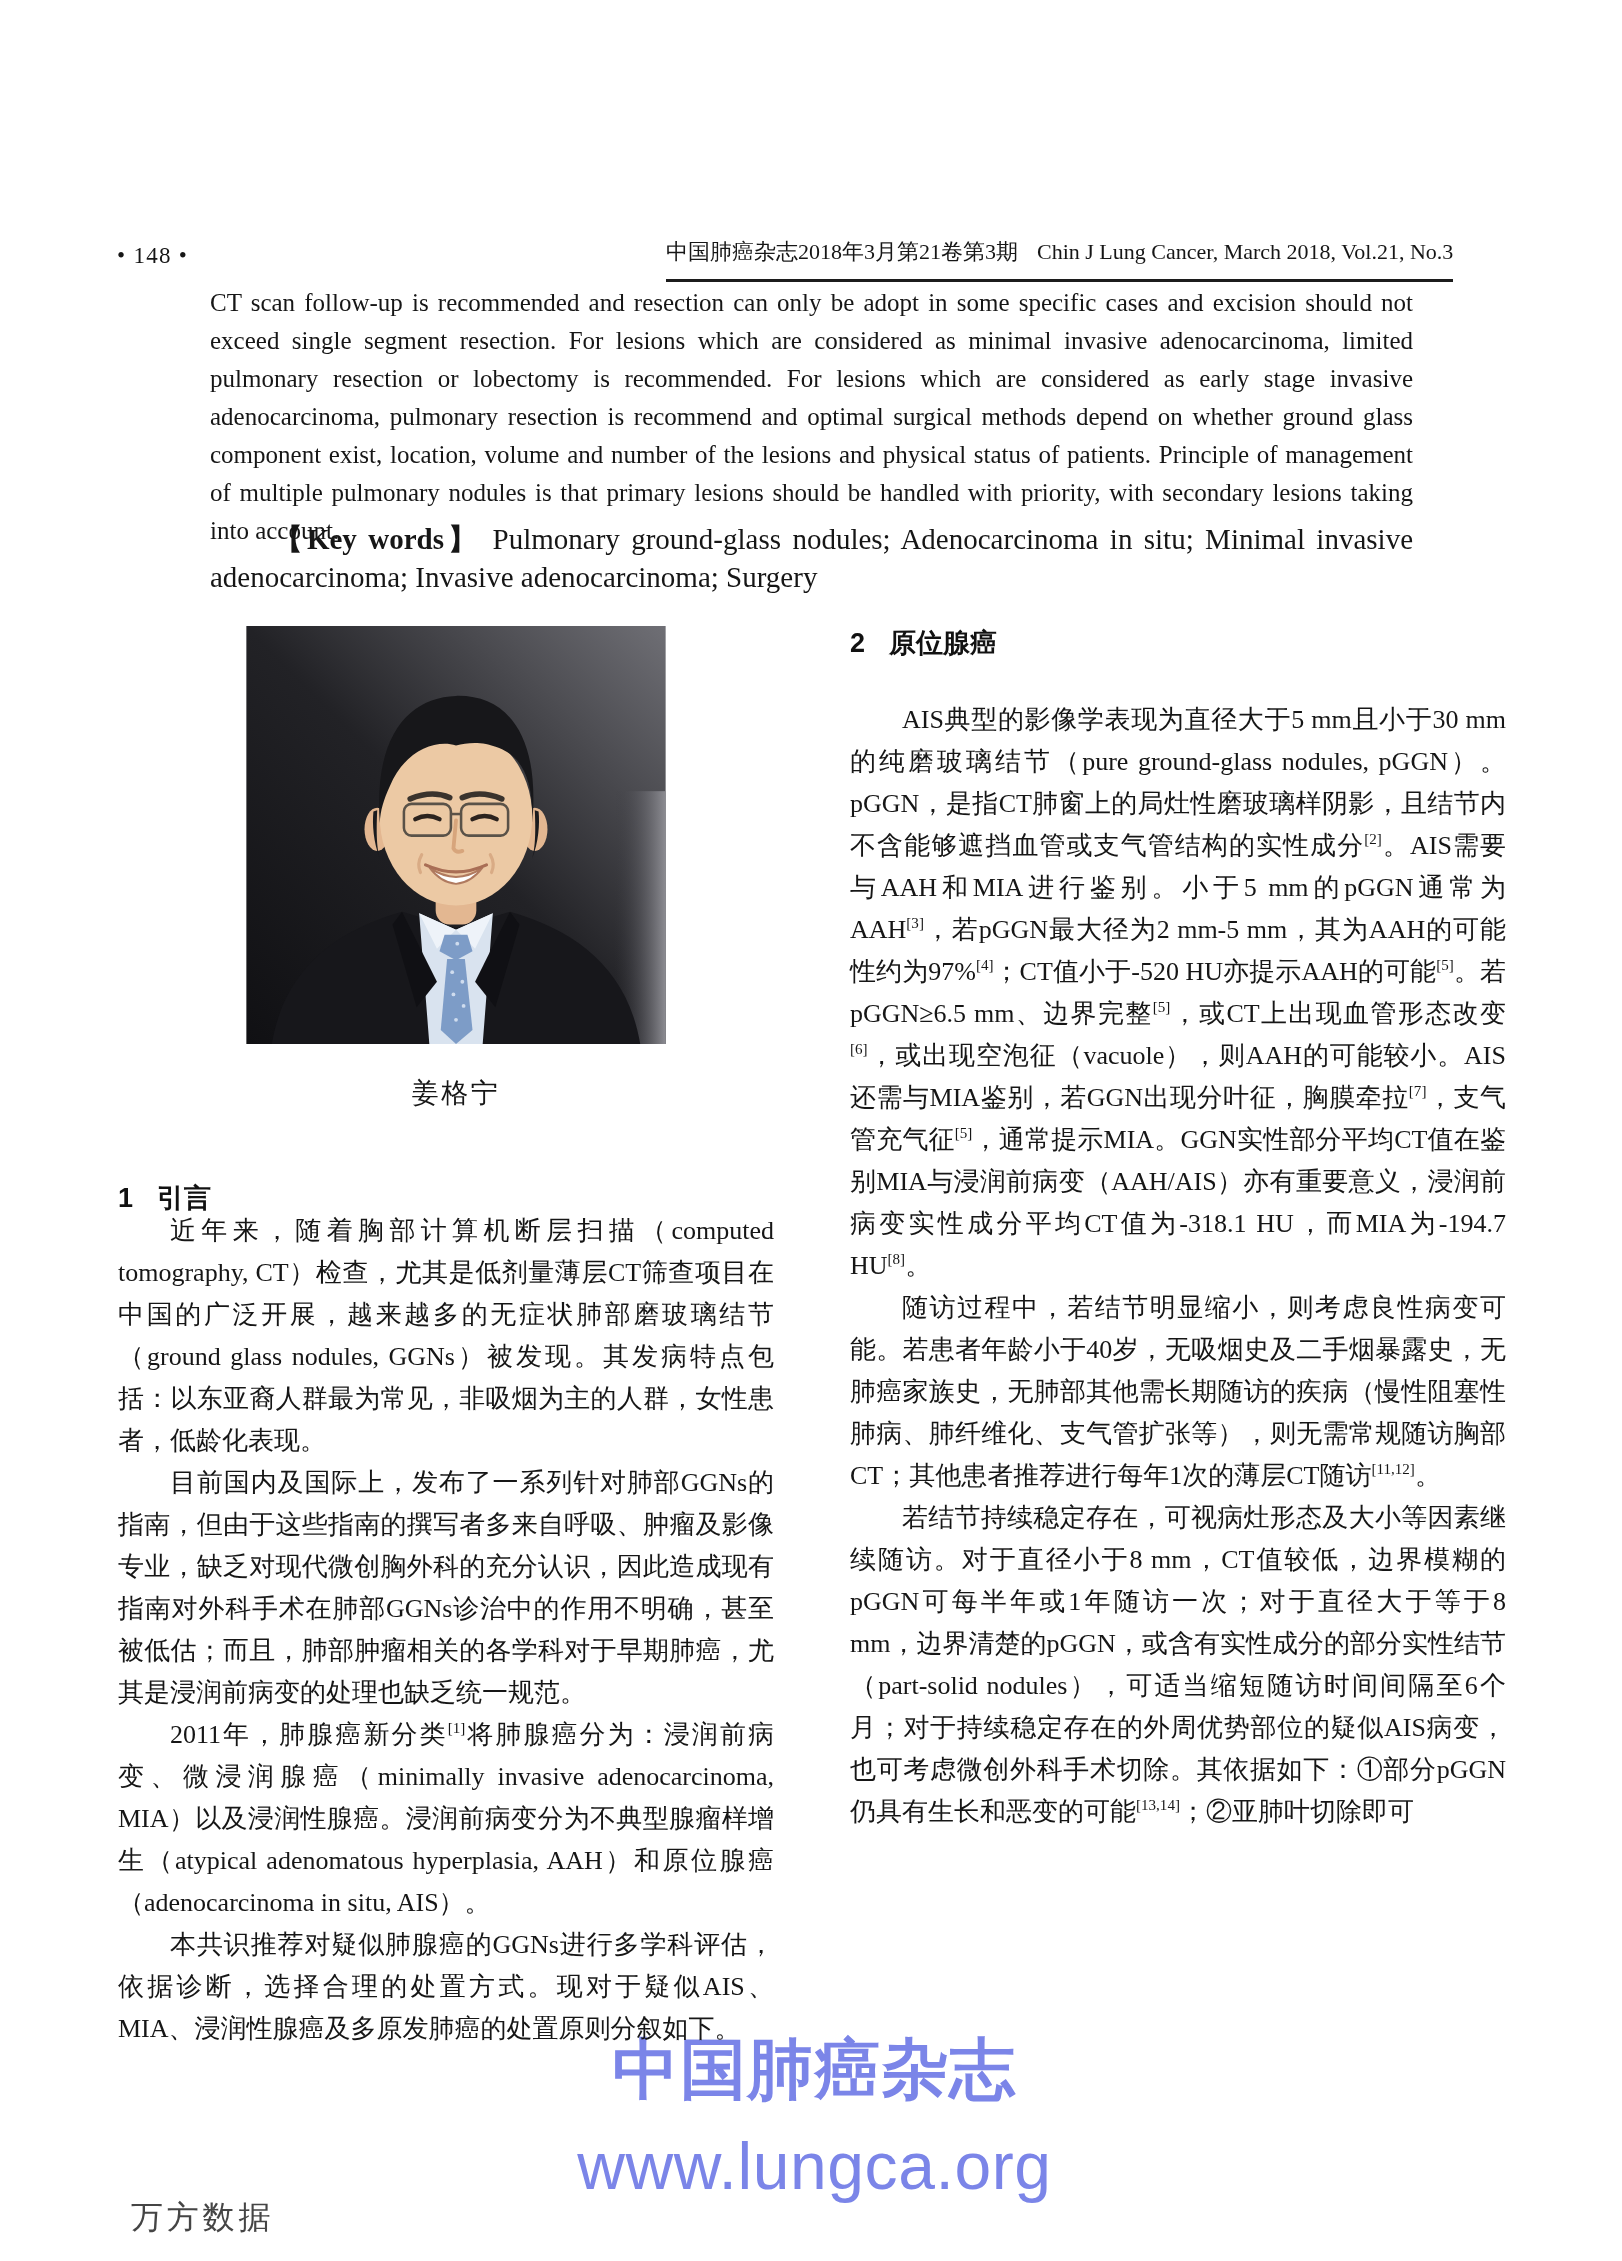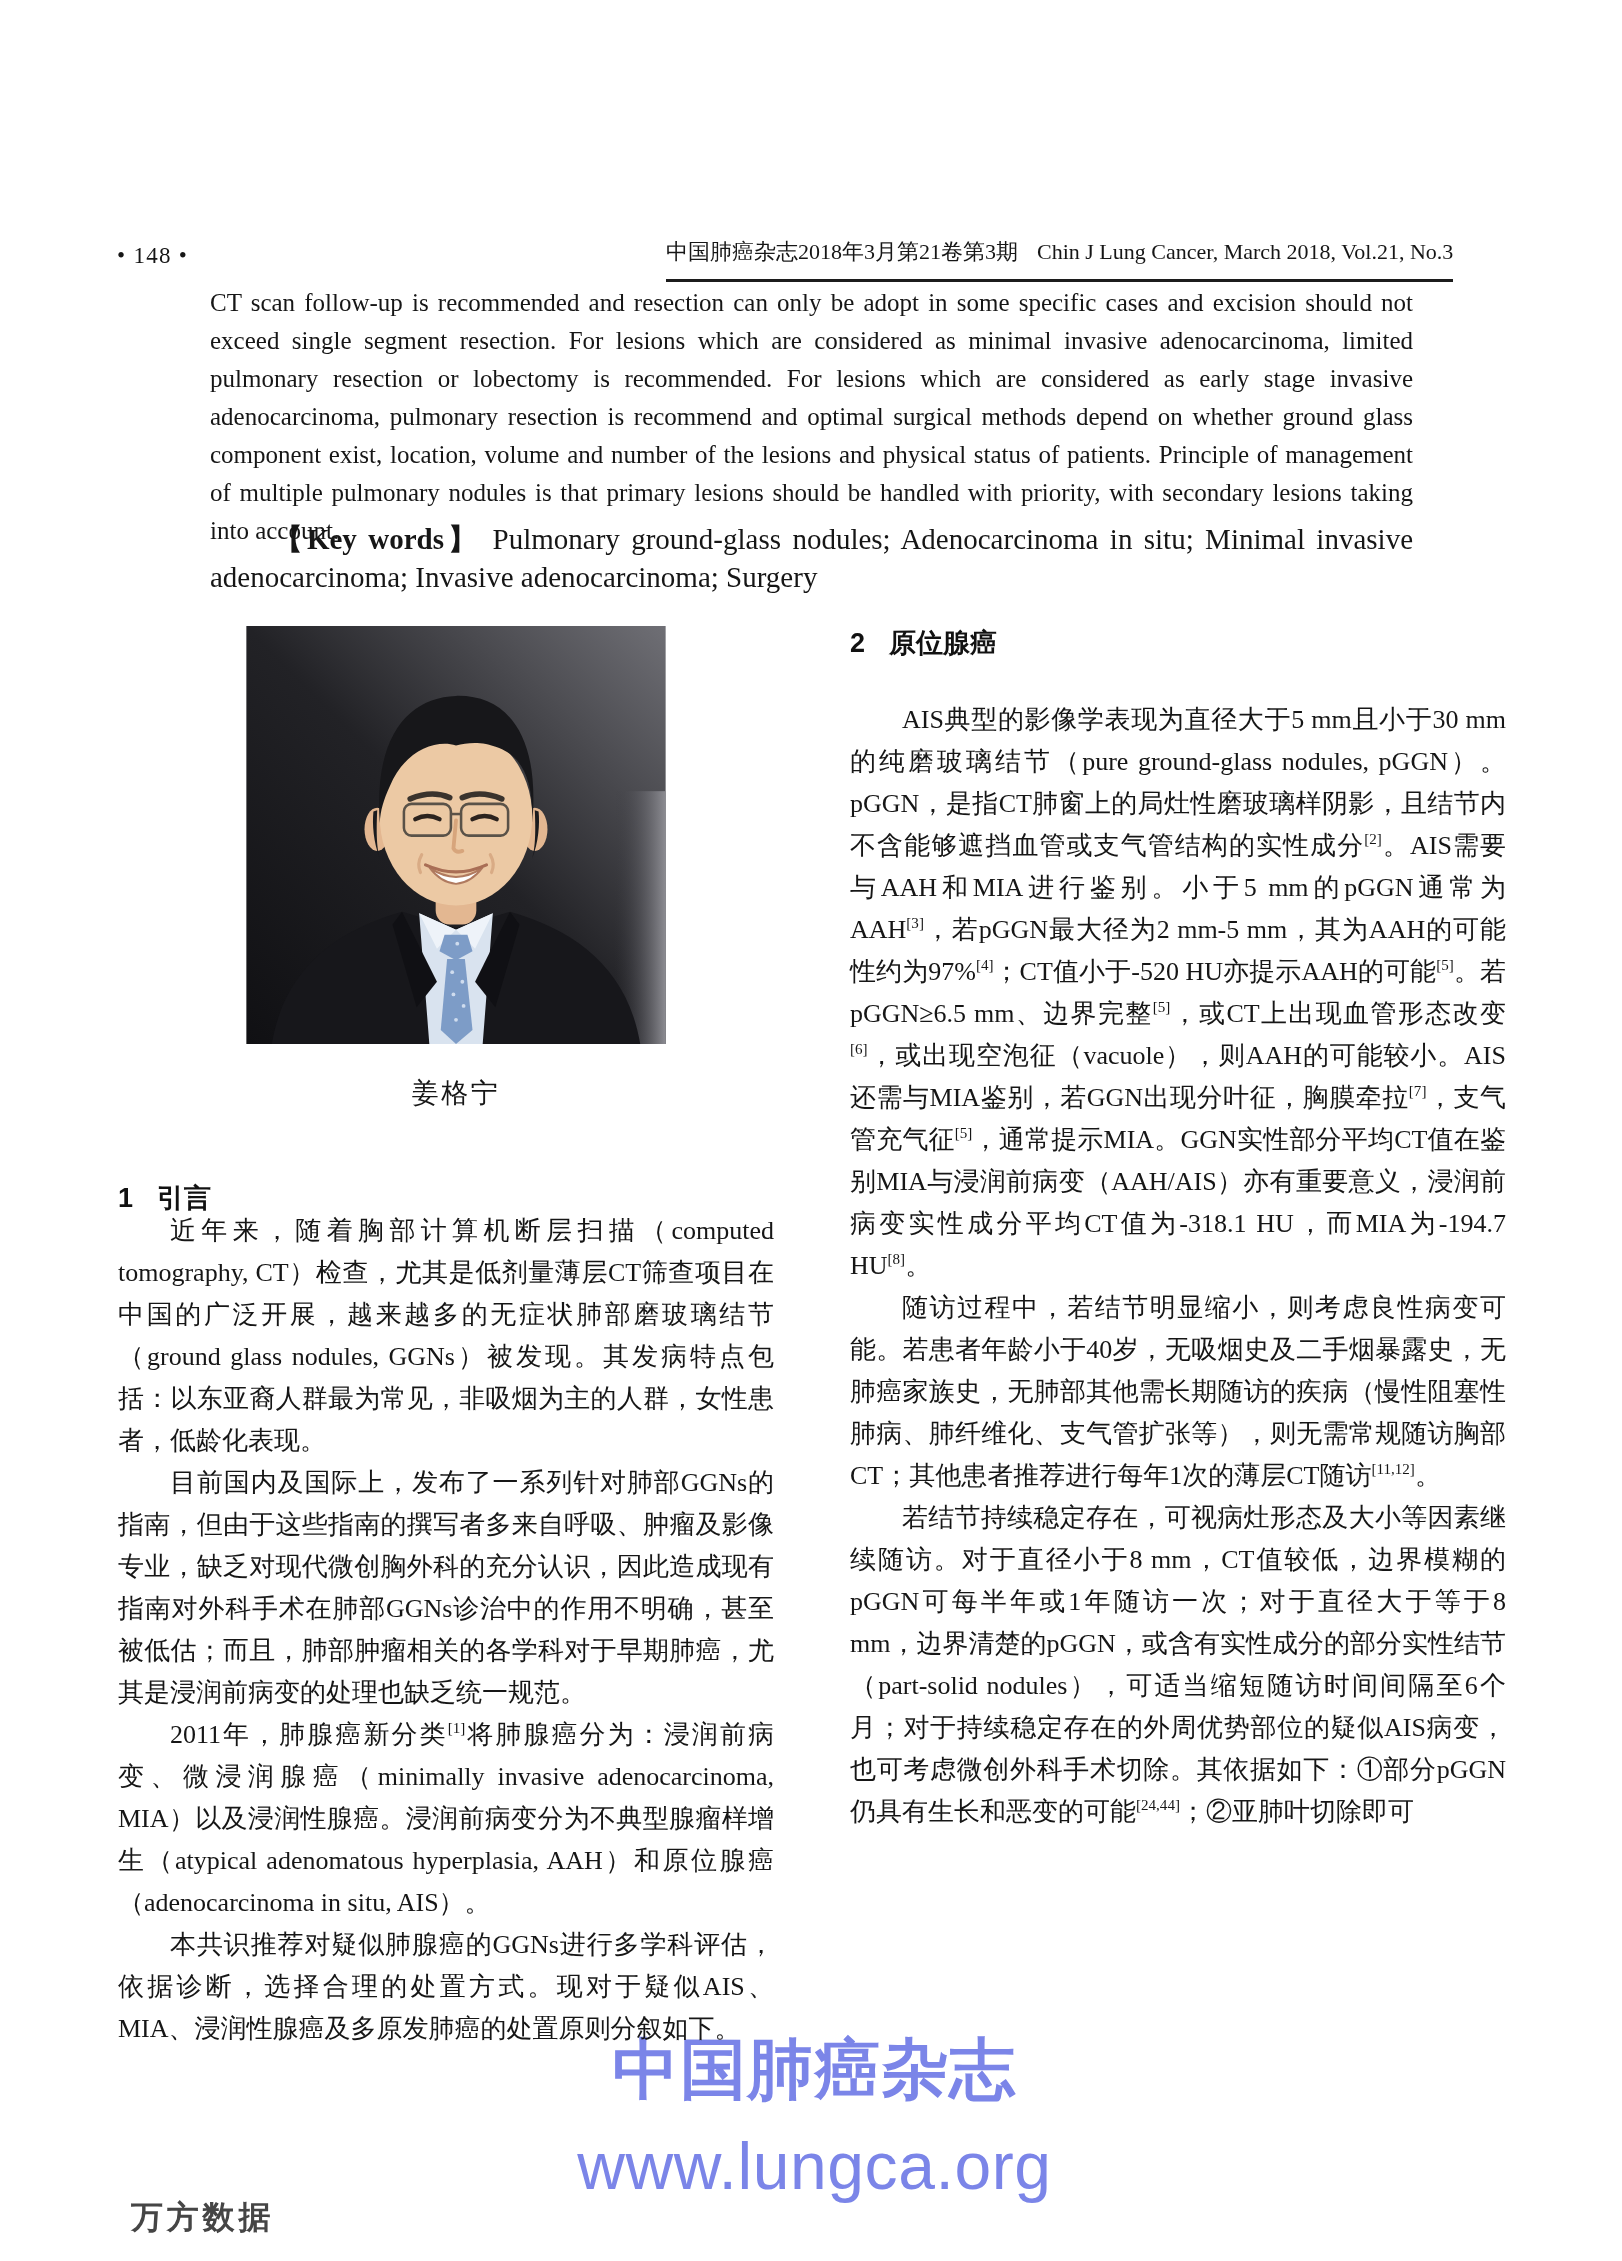--- a/index.html
+++ b/index.html
@@ -32,21 +32,21 @@
   .leftcol{left:118px;top:1210px;}
   .rightcol{left:850px;top:699px;}
   sup{font-size:58%;vertical-align:super;line-height:0;}
   
   .watermark{left:490px;top:2025px;width:649px;text-align:center;z-index:0;
     font-family:"Liberation Sans","DejaVu Sans",sans-serif;}
   .wm1{font-size:66px;font-weight:bold;letter-spacing:1.3px;text-align:center;}
   .wm2{font-size:66px;font-weight:400;letter-spacing:0.6px;margin-top:12.7px;}
   .content{z-index:1;}
   
-  .wanfang{left:131px;top:2196px;font-size:32px;font-weight:700;color:#454545;
+  .wanfang{left:131px;top:2196px;font-size:32px;font-weight:400;color:#454545;
     font-family:"Liberation Sans","DejaVu Sans",sans-serif;letter-spacing:3.8px;}
 </style>
 </head>
 <body>
 
 <div class="page">
 
   <div class="abs watermark" id="wm" style="color: rgb(123, 133, 232);">
     <div class="wm1">中国肺癌杂志</div>
     <div class="wm2">www.lungca.org</div>
@@ -140,19 +140,19 @@
     <p>2011年，肺腺癌新分类<sup>[1]</sup>将肺腺癌分为：浸润前病变、微浸润腺癌（minimally invasive adenocarcinoma, MIA）以及浸润性腺癌。浸润前病变分为不典型腺瘤样增生（atypical adenomatous hyperplasia, AAH）和原位腺癌（adenocarcinoma in situ, AIS）。</p>
     <p>本共识推荐对疑似肺腺癌的GGNs进行多学科评估，依据诊断，选择合理的处置方式。现对于疑似AIS、MIA、浸润性腺癌及多原发肺癌的处置原则分叙如下。</p>
   </div>
 
   <div class="abs heading h2pos content">
     <span>2</span><span class="ht">原位腺癌</span>
   </div>
   <div class="abs col rightcol content">
     <p>AIS典型的影像学表现为直径大于5 mm且小于30 mm的纯磨玻璃结节（pure ground-glass nodules, pGGN）。pGGN，是指CT肺窗上的局灶性磨玻璃样阴影，且结节内不含能够遮挡血管或支气管结构的实性成分<sup>[2]</sup>。AIS需要与AAH和MIA进行鉴别。小于5 mm的pGGN通常为AAH<sup>[3]</sup>，若pGGN最大径为2 mm-5 mm，其为AAH的可能性约为97%<sup>[4]</sup>；CT值小于-520 HU亦提示AAH的可能<sup>[5]</sup>。若pGGN≥6.5 mm、边界完整<sup>[5]</sup>，或CT上出现血管形态改变<sup>[6]</sup>，或出现空泡征（vacuole），则AAH的可能较小。AIS还需与MIA鉴别，若GGN出现分叶征，胸膜牵拉<sup>[7]</sup>，支气管充气征<sup>[5]</sup>，通常提示MIA。GGN实性部分平均CT值在鉴别MIA与浸润前病变（AAH/AIS）亦有重要意义，浸润前病变实性成分平均CT值为-318.1 HU，而MIA为-194.7 HU<sup>[8]</sup>。</p>
     <p>随访过程中，若结节明显缩小，则考虑良性病变可能。若患者年龄小于40岁，无吸烟史及二手烟暴露史，无肺癌家族史，无肺部其他需长期随访的疾病（慢性阻塞性肺病、肺纤维化、支气管扩张等），则无需常规随访胸部CT；其他患者推荐进行每年1次的薄层CT随访<sup>[11,12]</sup>。</p>
-    <p>若结节持续稳定存在，可视病灶形态及大小等因素继续随访。对于直径小于8 mm，CT值较低，边界模糊的pGGN可每半年或1年随访一次；对于直径大于等于8 mm，边界清楚的pGGN，或含有实性成分的部分实性结节（part-solid nodules），可适当缩短随访时间间隔至6个月；对于持续稳定存在的外周优势部位的疑似AIS病变，也可考虑微创外科手术切除。其依据如下：①部分pGGN仍具有生长和恶变的可能<sup>[24,44]</sup>；②亚肺叶切除即可</p>
+    <p>若结节持续稳定存在，可视病灶形态及大小等因素继续随访。对于直径小于8 mm，CT值较低，边界模糊的pGGN可每半年或1年随访一次；对于直径大于等于8 mm，边界清楚的pGGN，或含有实性成分的部分实性结节（part-solid nodules），可适当缩短随访时间间隔至6个月；对于持续稳定存在的外周优势部位的疑似AIS病变，也可考虑微创外科手术切除。其依据如下：①部分pGGN仍具有生长和恶变的可能<sup>[13,14]</sup>；②亚肺叶切除即可</p>
   </div>
 
   <div class="abs wanfang content">万方数据</div>
 
 </div>
 
 
 </body></html>

